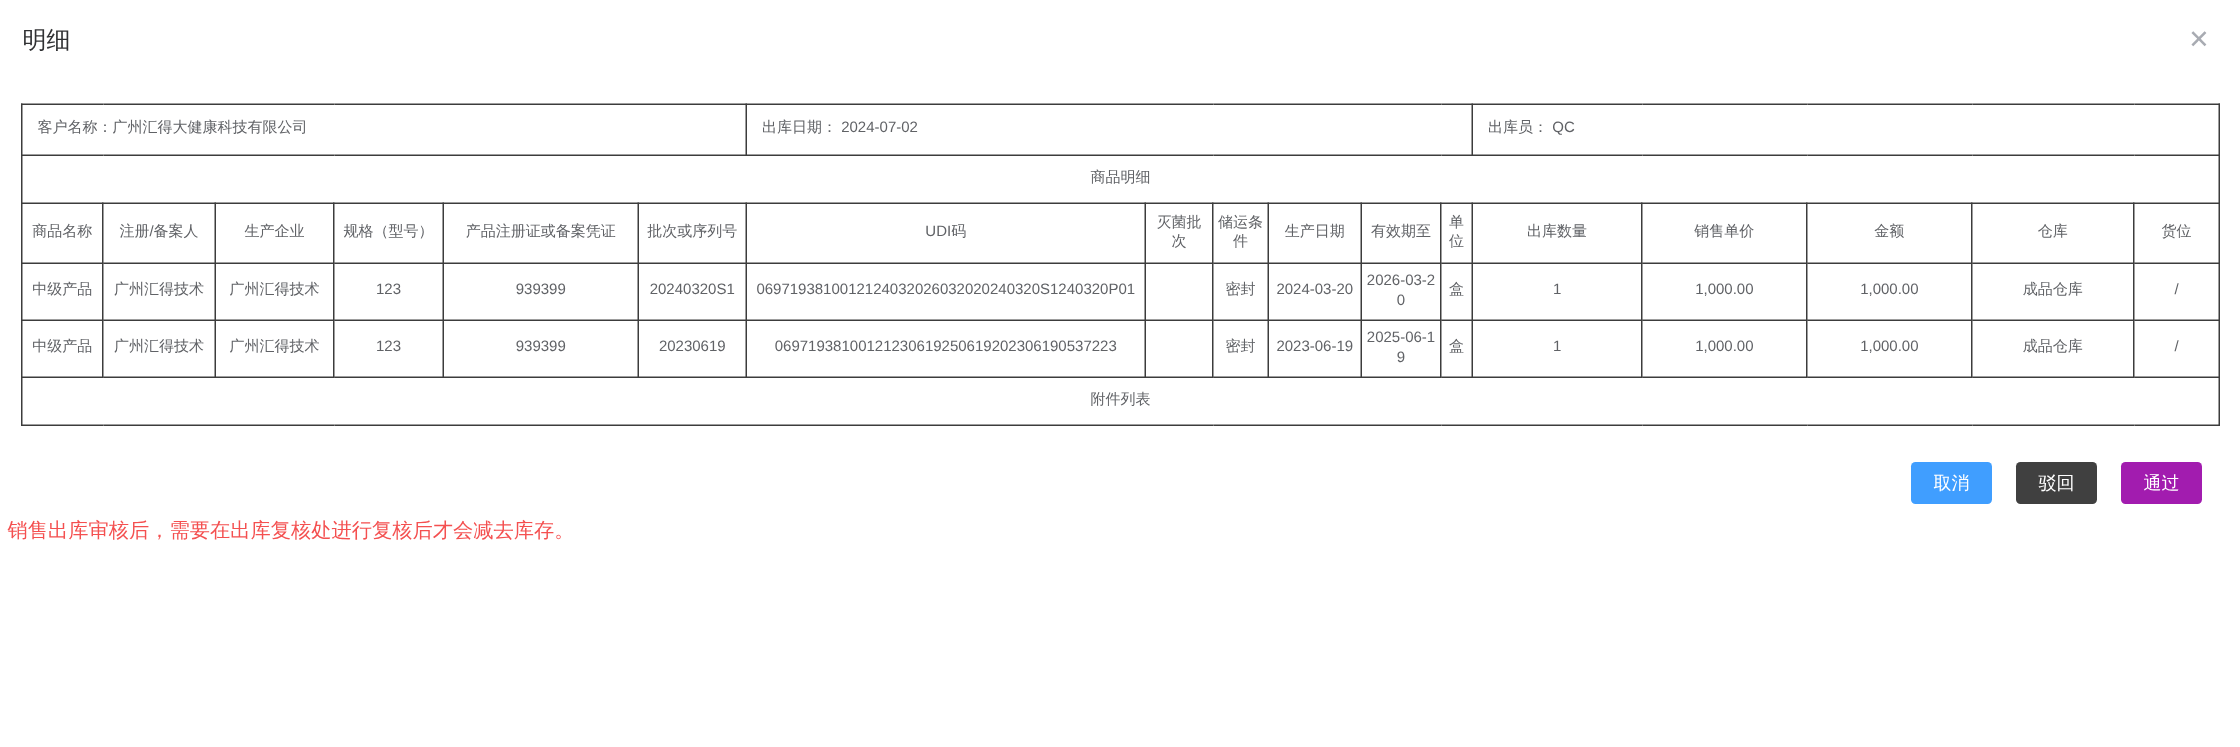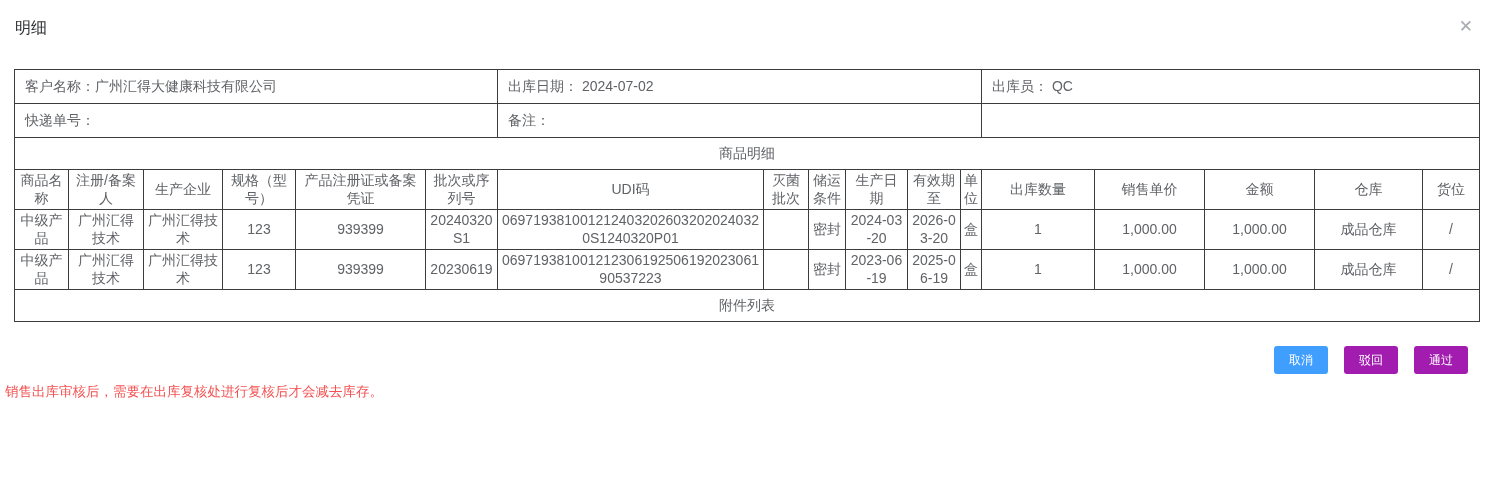--- a/index.html
+++ b/index.html
@@ -28,21 +28,21 @@
     font-size: 17px;
     color: #a8abb2;
     cursor: pointer;
     line-height: 17px;
   }
   table.main {
     border-collapse: collapse;
     table-layout: fixed;
     width: 1465px;
     margin: 17px 0 0 14px;
-    font-size: 14px;
+    font-size: 10px;
     color: #606266;
   }
   table.main td, table.main th {
     border: 1px solid #3c3c3c;
     padding: 2px 3px;
     font-weight: normal;
     text-align: center;
     vertical-align: middle;
     word-break: break-all;
     line-height: 1.25;
@@ -68,21 +68,21 @@
     border: none;
     border-radius: 3px;
     color: #ffffff;
     font-size: 12px;
     font-family: "Liberation Sans", sans-serif;
     padding: 8px 15px;
     cursor: pointer;
     line-height: 12px;
   }
   .btn-cancel { background: #409EFF; }
-  .btn-reject { background: #a21caf; }
+  .btn-reject { background: #404040; }
   .btn-pass   { background: #a21caf; }
   .footer-note {
     margin: 9px 0 0 5px;
     font-size: 13.5px;
     color: #f45050;
   }
 </style>
 </head>
 <body>
 
@@ -111,25 +111,20 @@
       <col style="width:108px">
     <col style="width:57px">
   </colgroup>
 
   <tbody>
       <tr class="info-row">
     <td colspan="6"><span>客户名称：</span><span>广州汇得大健康科技有限公司</span></td>
     <td colspan="6"><span>出库日期：</span> <span>2024-07-02</span></td>
     <td colspan="5"><span>出库员：</span> <span>QC</span></td>
   </tr>
-  <tr class="info-row">
-    <td colspan="6"><span>快递单号：</span><span></span></td>
-    <td colspan="6"><span>备注：</span><span></span></td>
-    <td colspan="5"></td>
-  </tr>
 
   <tr class="band-row">
     <td colspan="17">商品明细</td>
   </tr>
 
   <tr class="head-row">
     <th>商品名称</th>
     <th>注册/备案人</th>
     <th>生产企业</th>
     <th>规格（型号）</th>

